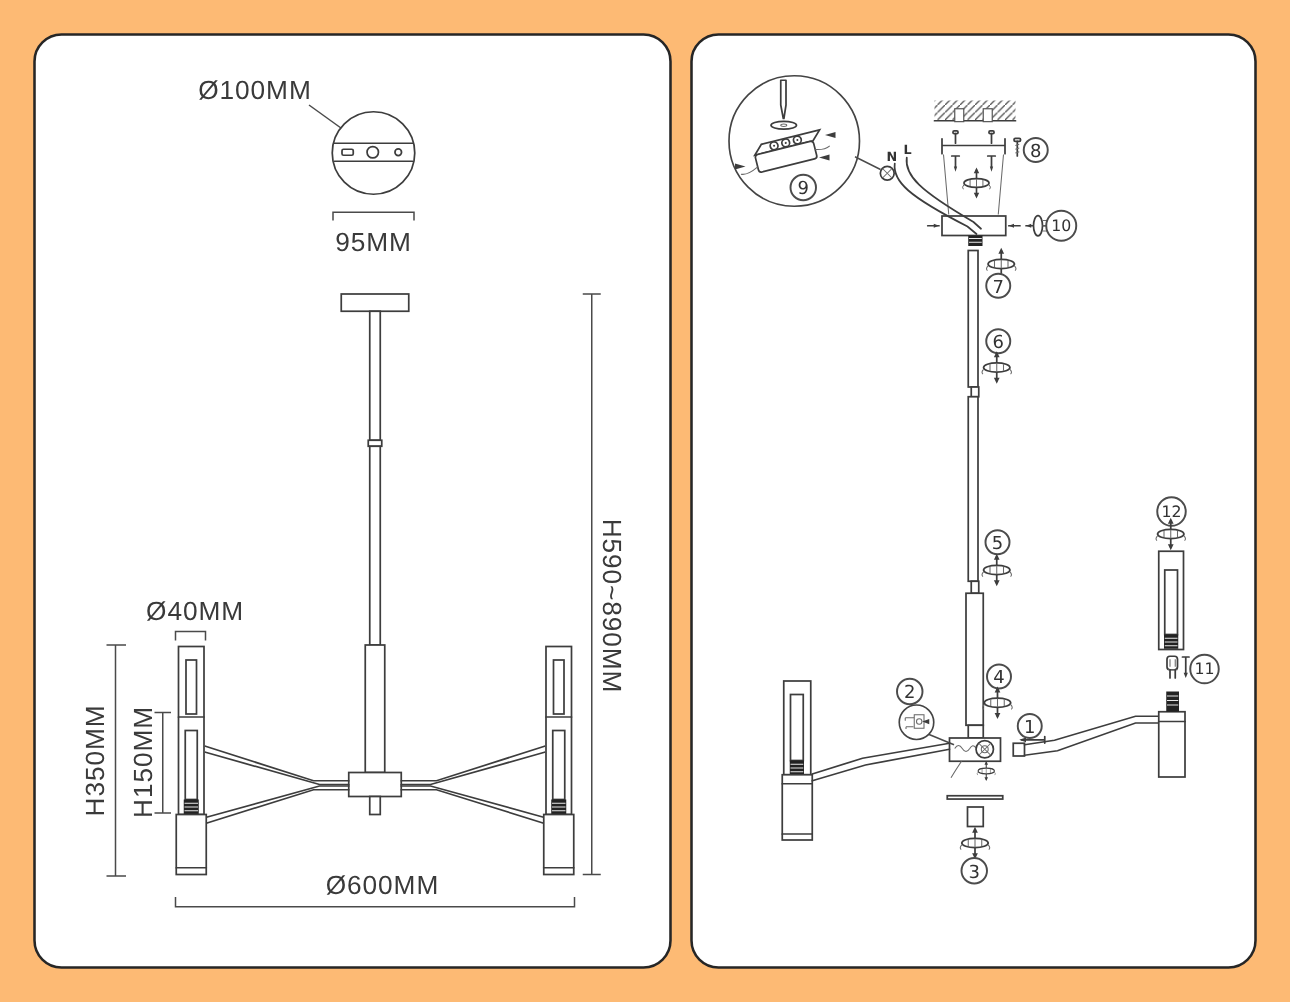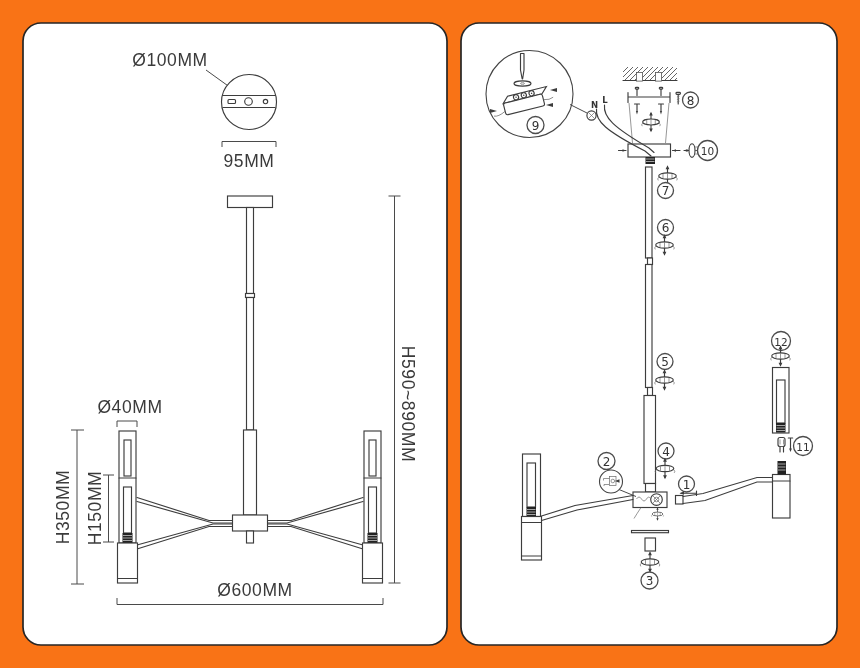--- a/index.html
+++ b/index.html
@@ -1,16 +1,16 @@
 <!DOCTYPE html>
 <html><head>
 <meta charset="utf-8">
 <style>
   html,body{margin:0;padding:0;background:#fff;}
-  .stage{position:relative;width:860px;height:668px;background:#f97316;overflow:hidden;text-align:right;}
+  .stage{position:relative;width:860px;height:668px;background:#fdba74;overflow:hidden;text-align:right;}
   svg{position:absolute;top:0;left:0;}
   .ln{fill:none;stroke:#3d3d3d;stroke-width:1.15;stroke-linecap:round;}
   .ln2{fill:#fff;stroke:#3d3d3d;stroke-width:1.15;}
   .thin{fill:none;stroke:#6a6a6a;stroke-width:0.7;}
   .dim{fill:none;stroke:#4a4a4a;stroke-width:1;}
   .dark{fill:#222;stroke:none;}
   .ah{fill:#3d3d3d;stroke:none;}
   .badge{fill:#fff;stroke:#4c4c4c;stroke-width:1.3;}
   .num{font:12px "DejaVu Sans",sans-serif;fill:#333;text-anchor:middle;dominant-baseline:central;}
   .num2{font:10.5px "DejaVu Sans",sans-serif;fill:#333;text-anchor:middle;dominant-baseline:central;}

